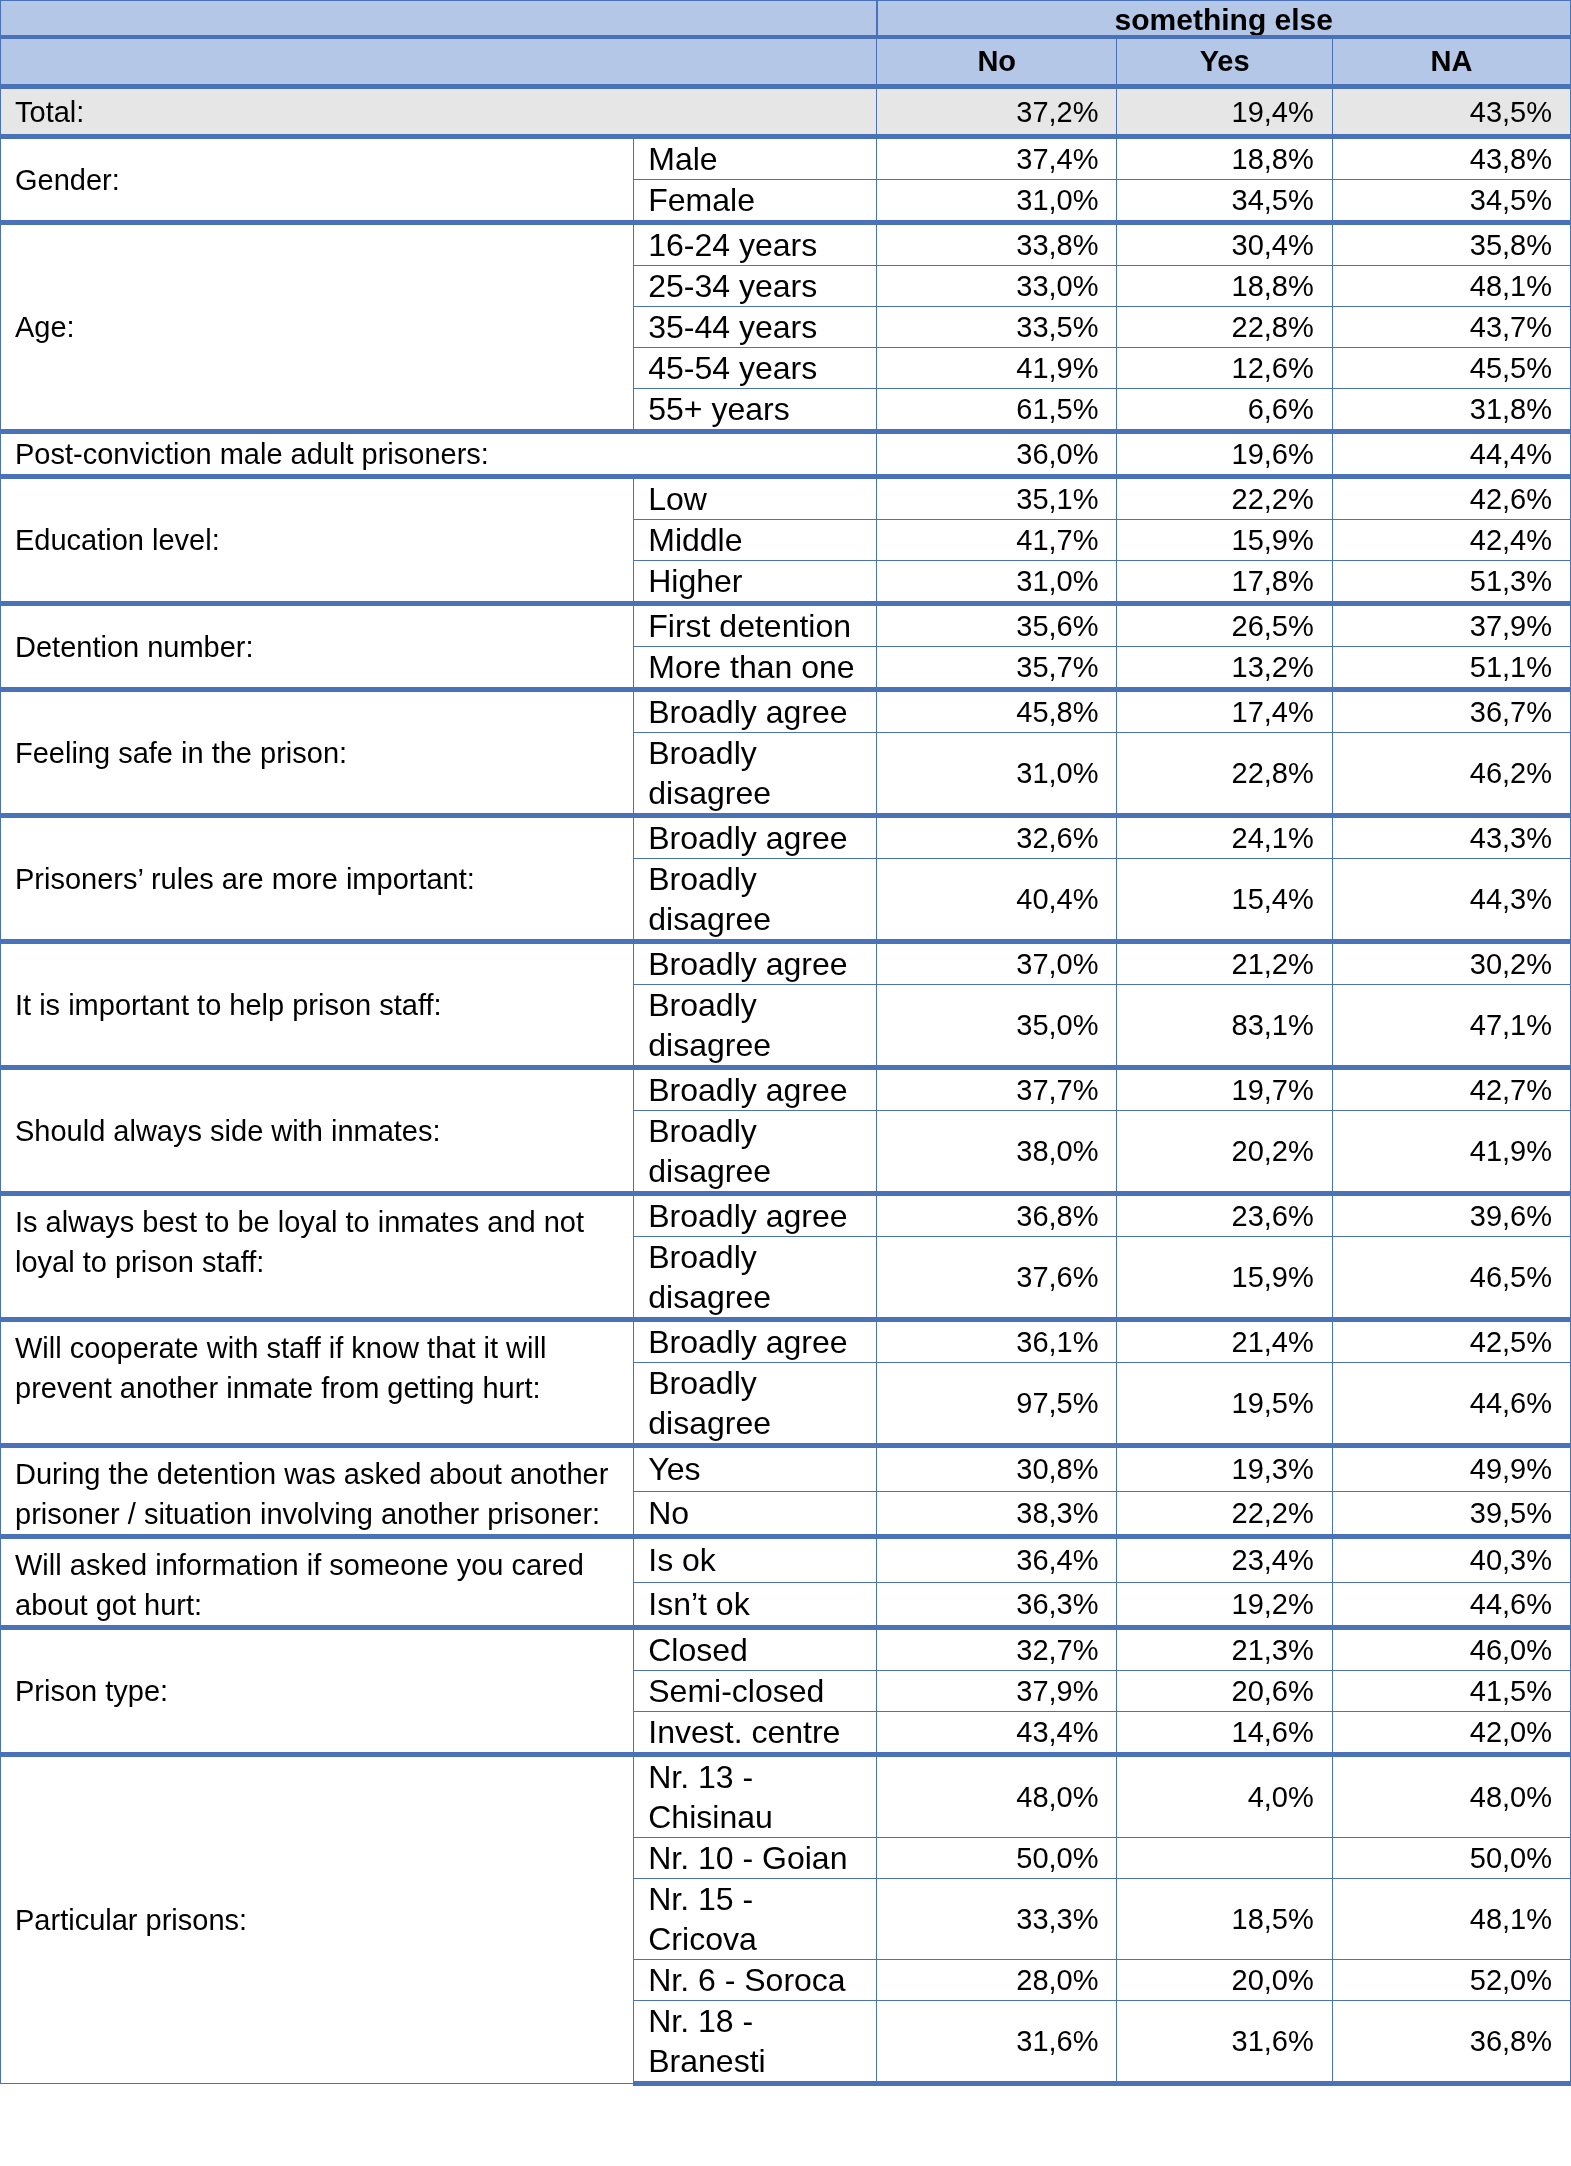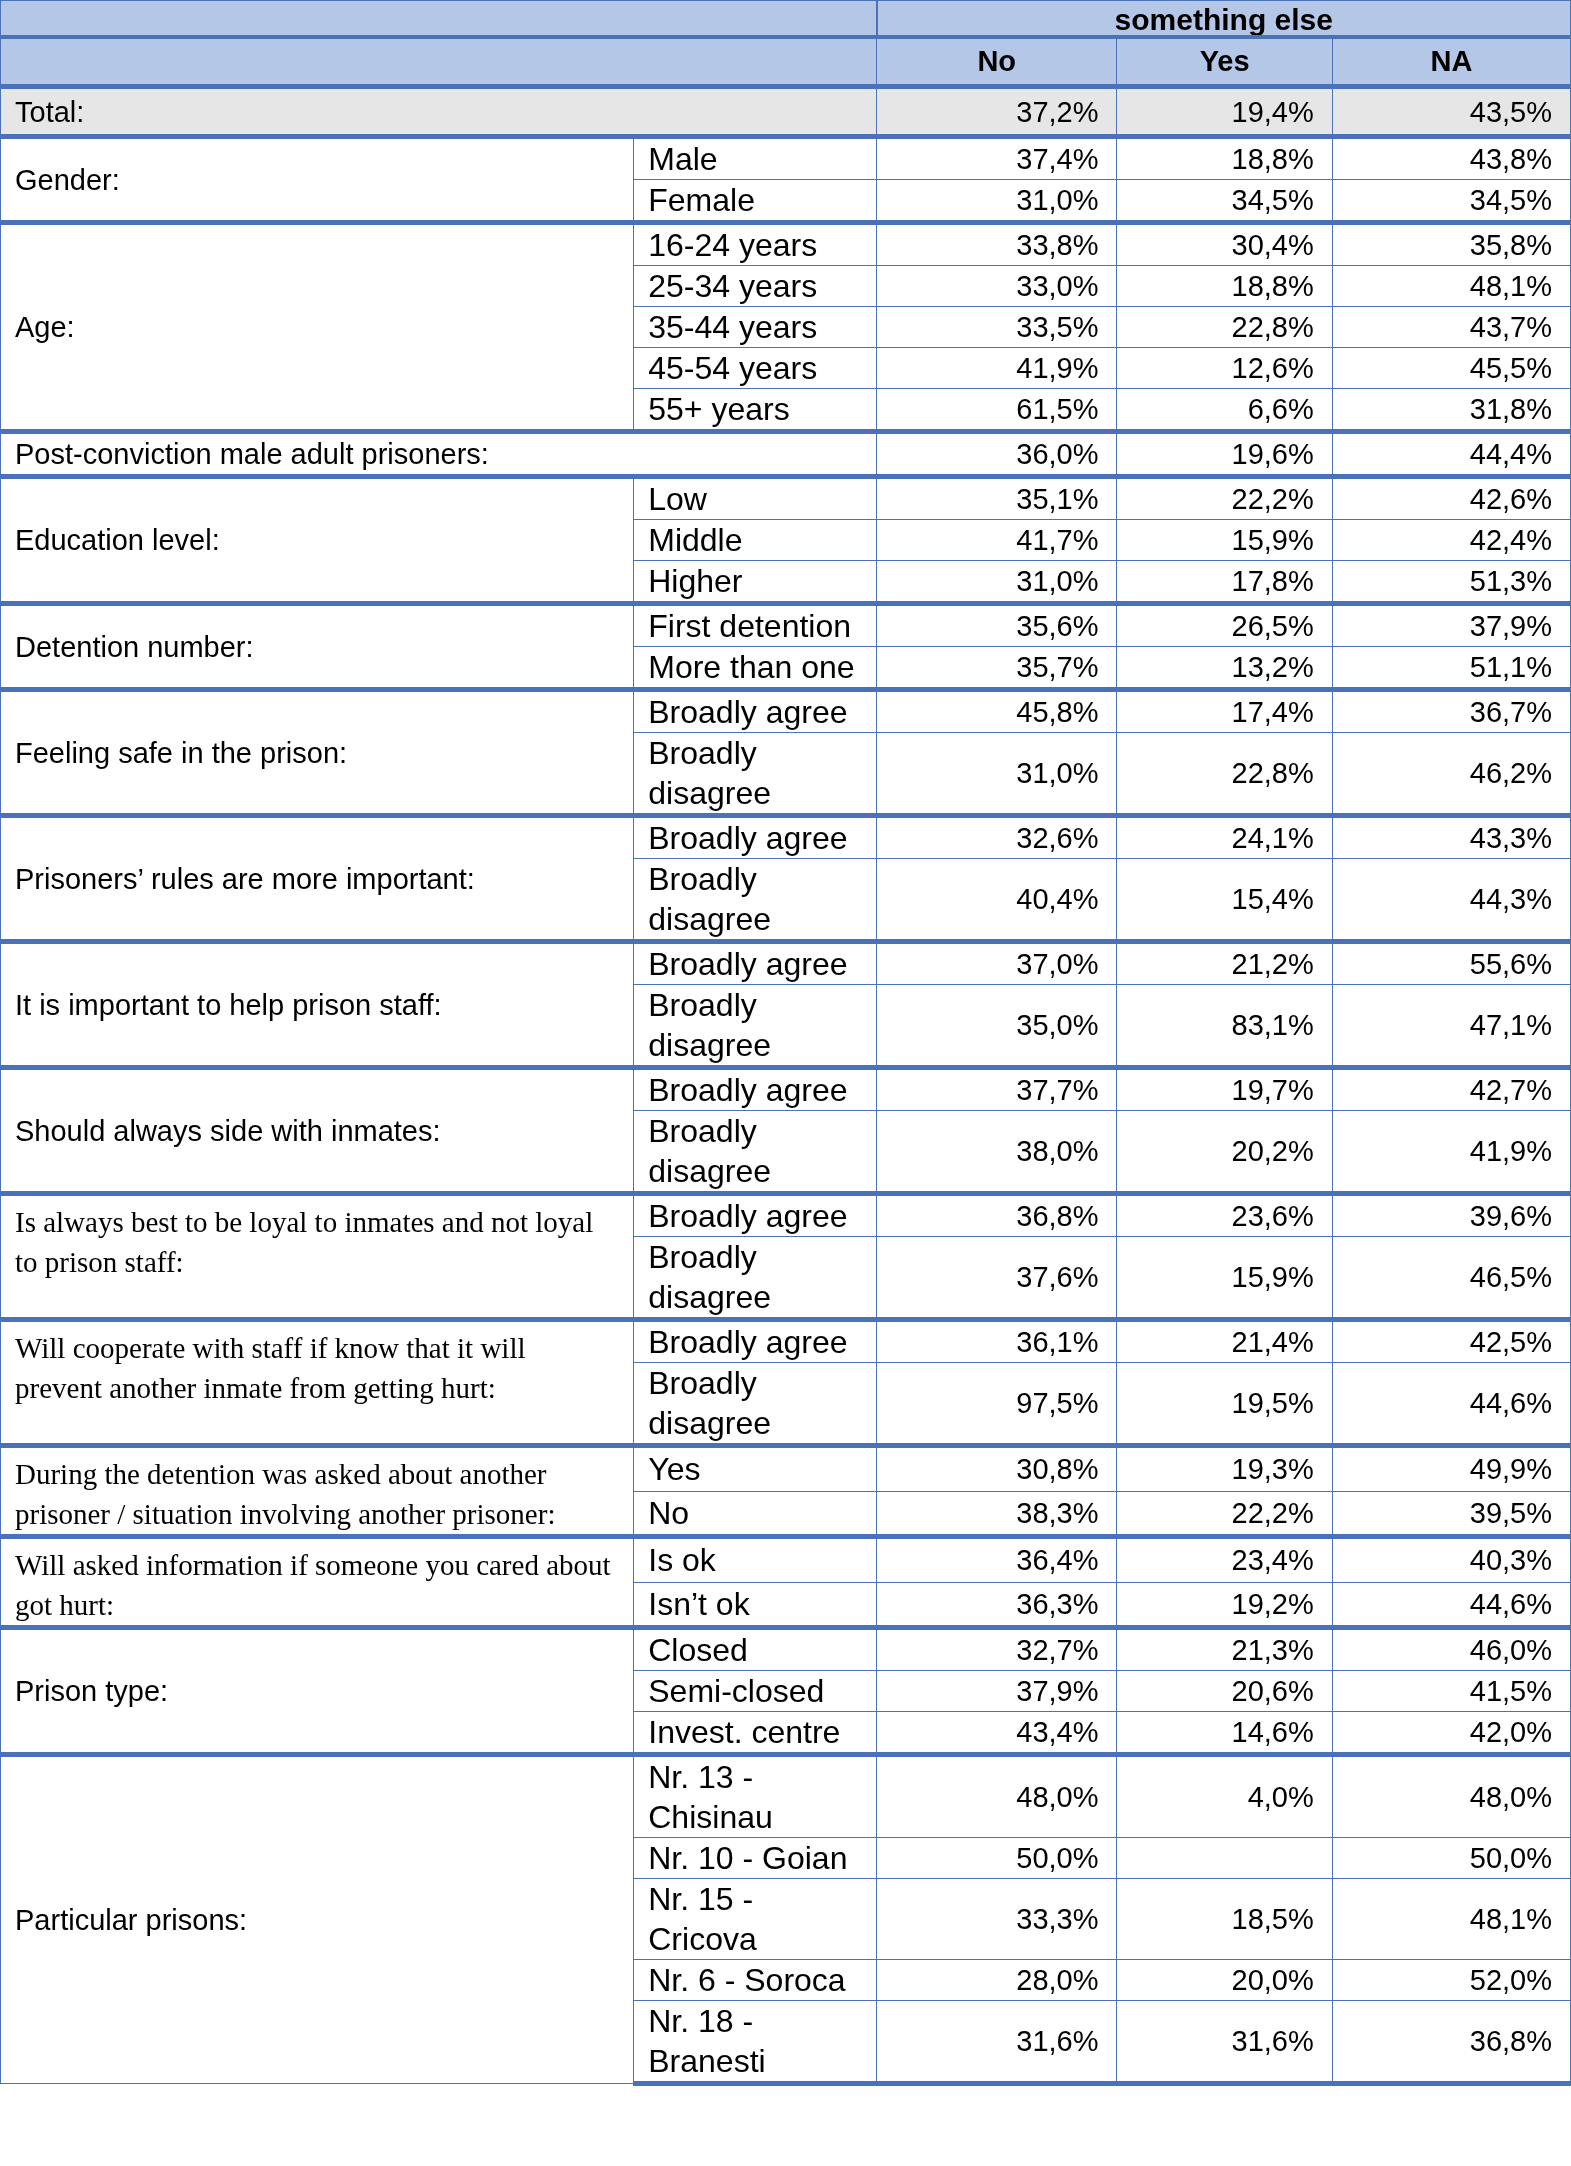--- a/index.html
+++ b/index.html
@@ -70,21 +70,20 @@
     background: #ffffff;
     box-sizing: border-box;
   }
   td.grp-label {
     text-align: left;
     vertical-align: middle;
   }
   td.grp-label.toptext {
     vertical-align: top;
     padding-top: 6px;
-    font-family: Liberation Serif, serif;
   }
   td.sub-label {
     text-align: left;
     font-size: 32px;
   }
   td.num {
     text-align: right;
     padding-right: 18px;
     font-size: 29px;
   }
@@ -244,21 +243,21 @@
         <td class="sub-label thin-top">Broadly disagree</td>
         <td class="num thin-top">40,4%</td>
         <td class="num thin-top">15,4%</td>
         <td class="num thin-top">44,3%</td>
       </tr>
       <tr class="group-start">
         <td class="grp-label" rowspan="2">It is important to help prison staff:</td>
         <td class="sub-label">Broadly agree</td>
         <td class="num">37,0%</td>
         <td class="num">21,2%</td>
-        <td class="num">55,6%</td>
+        <td class="num">30,2%</td>
       </tr>
       <tr class="group-end">
         <td class="sub-label thin-top">Broadly disagree</td>
         <td class="num thin-top">35,0%</td>
         <td class="num thin-top">83,1%</td>
         <td class="num thin-top">47,1%</td>
       </tr>
       <tr class="group-start">
         <td class="grp-label" rowspan="2">Should always side with inmates:</td>
         <td class="sub-label">Broadly agree</td>

